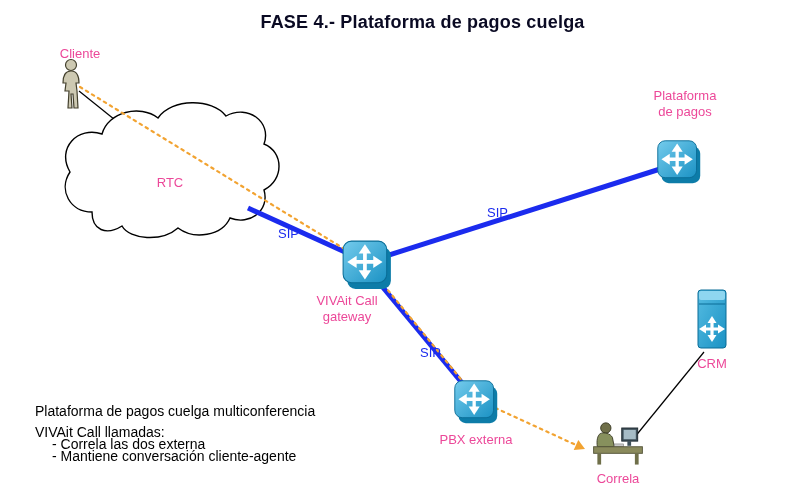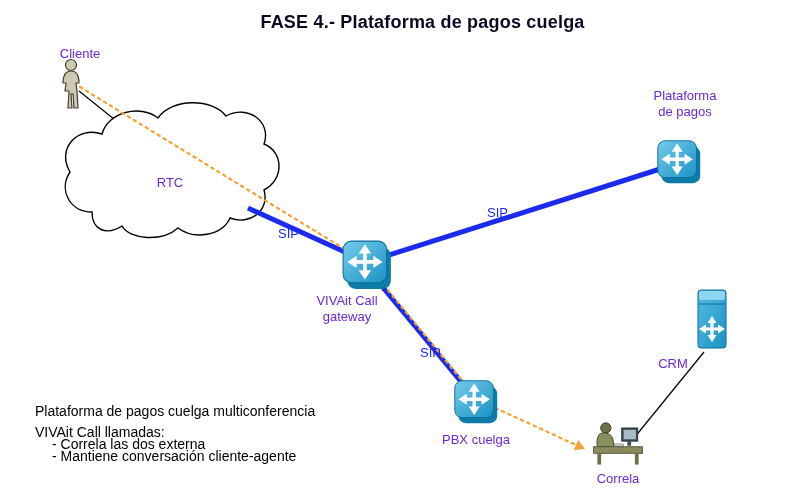--- a/index.html
+++ b/index.html
@@ -6,21 +6,21 @@
   .stage{
     position:relative;width:800px;height:499px;background:#ffffff;
     font-family:"Liberation Sans", sans-serif;overflow:hidden;padding-left:45px;
   }
   .layer{position:absolute;left:0;top:0;}
   .title{
     position:absolute;left:0;top:12px;width:100%;text-align:center;
     font-size:18px;font-weight:bold;color:#0a0a23;letter-spacing:0.2px;
   }
   .node-label{
-    position:absolute;font-size:13px;color:#6d28d9;text-align:center;
+    position:absolute;font-size:13px;color:#ec4899;text-align:center;
     white-space:pre-line;line-height:1.25;
   }
   .sip-label{
     position:absolute;font-size:13px;font-weight:normal;color:#1b2bee;
   }
   .note{position:absolute;font-size:14px;color:#000;}
   .icon{position:absolute;}
 </style>
 </head>
 <body>
@@ -135,23 +135,23 @@
   <div class="node-label" style="left:30px;top:46px;width:100px">Cliente</div>
 
   <div class="node-label" style="left:130px;top:175px;width:80px">RTC</div>
 
   <div class="node-label" style="left:292px;top:293px;width:110px">VIVAit Call
 gateway</div>
 
   <div class="node-label" style="left:635px;top:88px;width:100px">Plataforma
 de pagos</div>
 
-  <div class="node-label" style="left:426px;top:432px;width:100px">PBX cuelga</div>
+  <div class="node-label" style="left:426px;top:432px;width:100px">PBX externa</div>
 
-  <div class="node-label" style="left:651px;top:356px;width:44px">CRM</div>
+  <div class="node-label" style="left:690px;top:356px;width:44px">CRM</div>
 
   <div class="node-label" style="left:588px;top:471px;width:60px">Correla</div>
 
   <div class="sip-label" style="left:278px;top:226px">SIP</div>
   <div class="sip-label" style="left:487px;top:205px">SIP</div>
   <div class="sip-label" style="left:420px;top:345px">SIP</div>
 
   <div class="note" style="left:35px;top:403px">Plataforma de pagos cuelga multiconferencia</div>
   <div class="note" style="left:35px;top:424px">VIVAit Call llamadas:</div>
   <div class="note" style="left:52px;top:436px">- Correla las dos externa</div>

